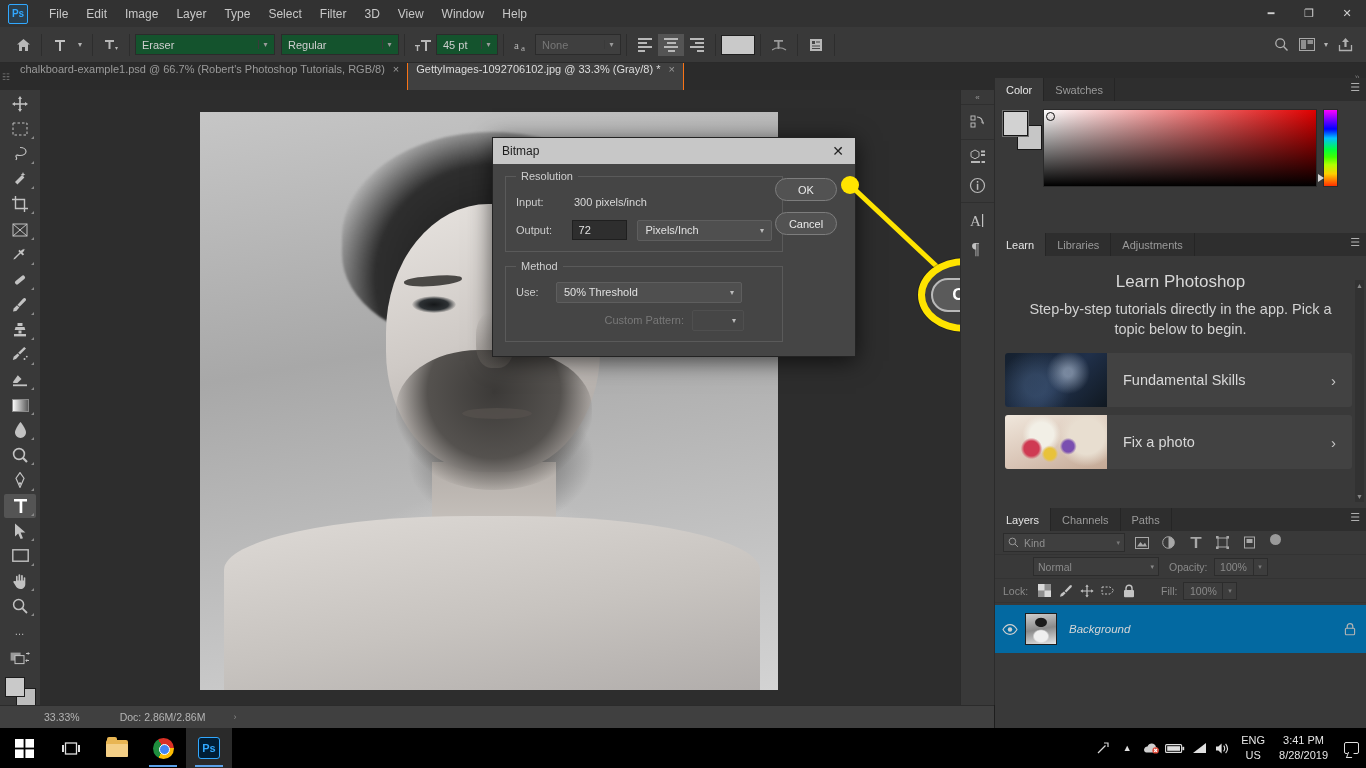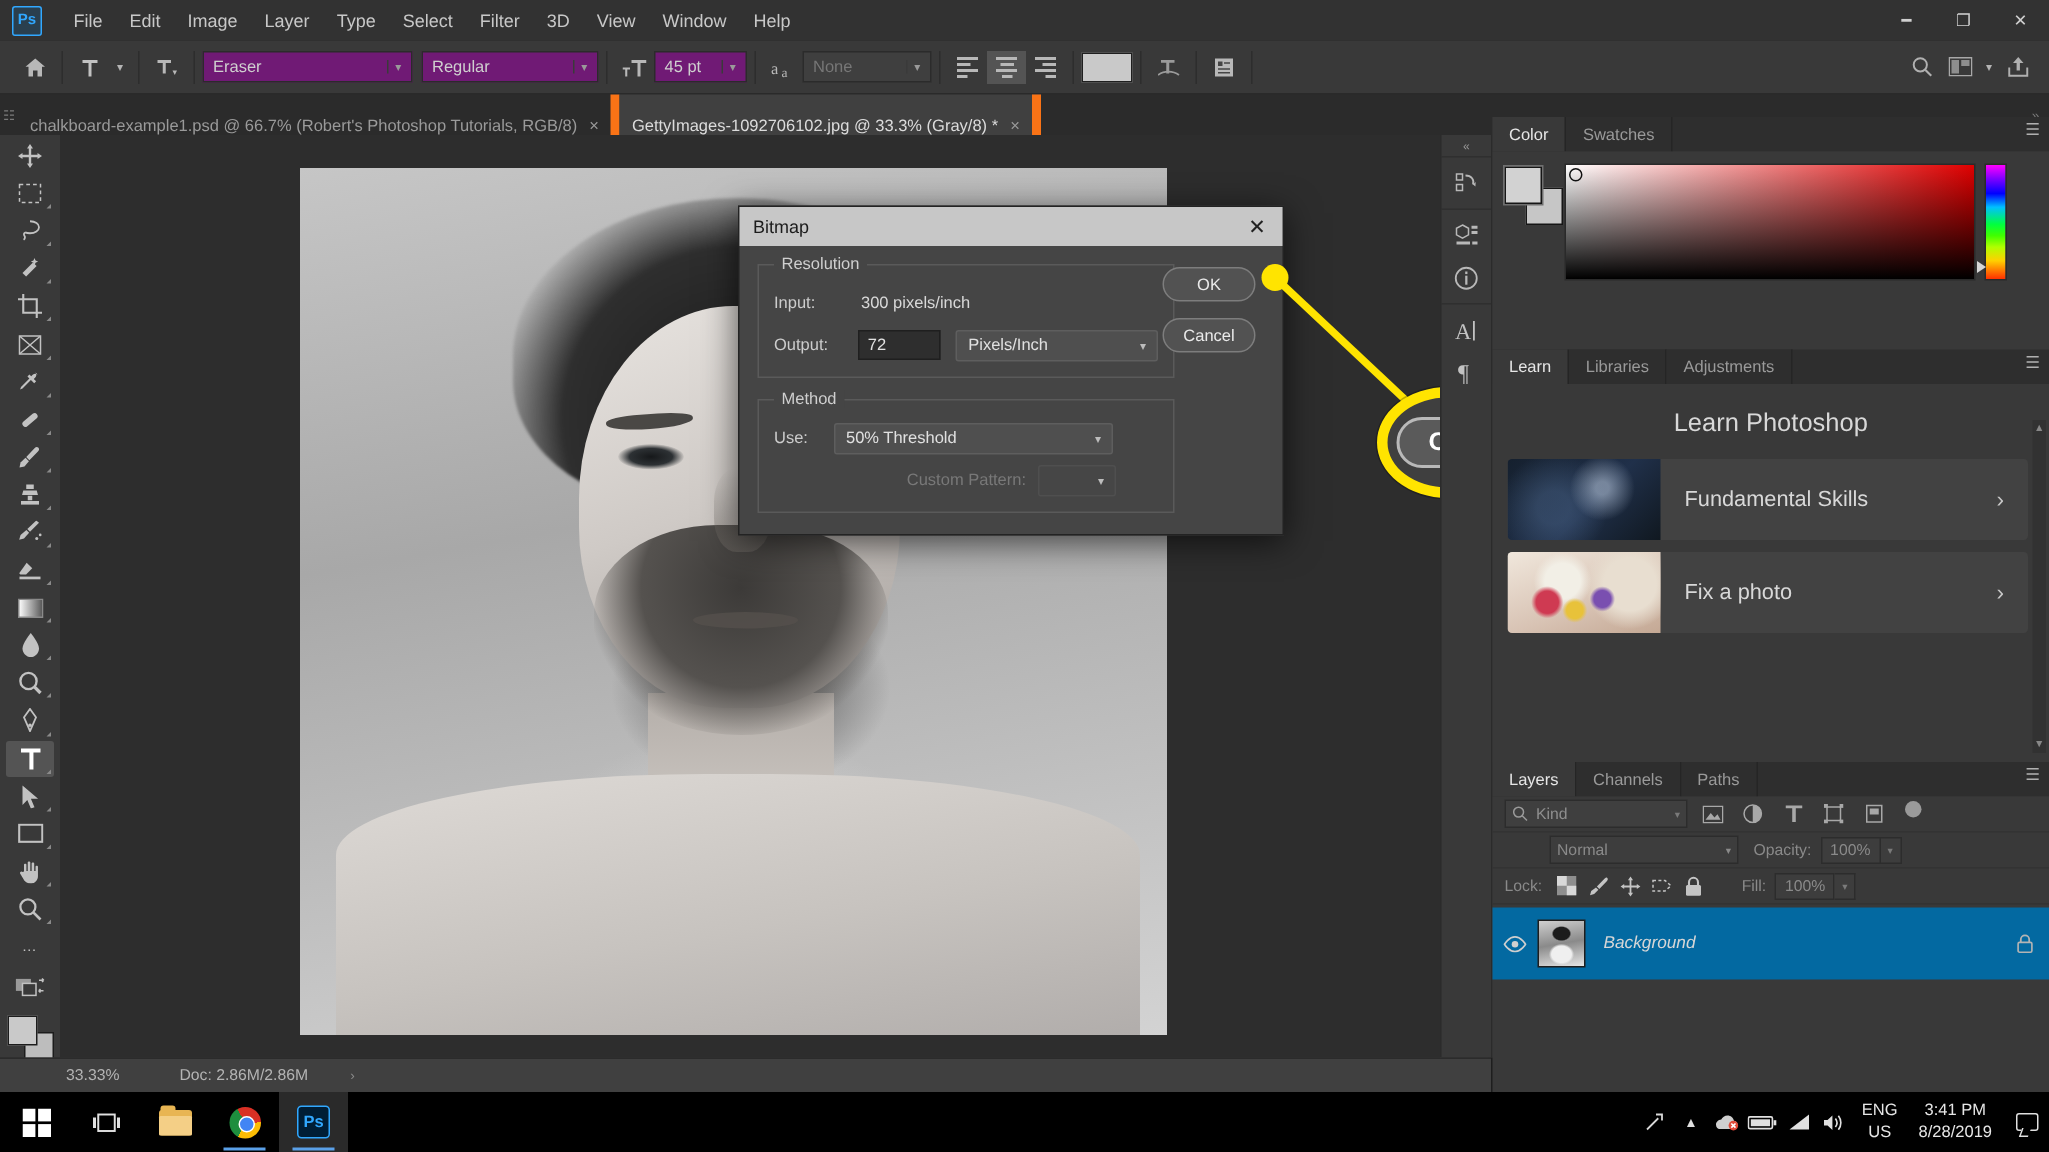--- a/index.html
+++ b/index.html
@@ -42,21 +42,21 @@
     background: #393939; display: flex; align-items: center;
     border-bottom: 1px solid #2a2a2a;
   }
   .opt-sep { width: 1px; height: 22px; background: #2d2d2d; margin: 0 5px; }
   .ob-icon {
     width: 26px; height: 24px; display: flex; align-items: center;
     justify-content: center; color: #b4b4b4;
   }
   .ob-icon.home { margin-left: 10px; }
   .combo {
-    height: 21px; background: #701a75; border: 1px solid #2b2b2b;
+    height: 21px; background: #14532d; border: 1px solid #2b2b2b;
     color: #cfcfcf; font-size: 11px; display: flex; align-items: center;
     padding: 0 2px 0 6px; position: relative;
   }
   .combo .carat {
     width: 14px; text-align: center; color: #9a9a9a; font-size: 8px;
     margin-left: auto; border-left: 1px solid #3a3a3a;
   }
   .combo.disabled { color: #777; background: #3f3f3f; }
   .combo.w-font { width: 140px; }
   .combo.w-style { width: 118px; }
@@ -77,23 +77,23 @@
   
   .tabbar {
     position: absolute; left: 0; top: 63px; width: 1366px; height: 27px;
     background: #2b2b2b; display: flex; align-items: stretch;
   }
   .dock-grip {
     width: 12px; color: #7a7a7a; font-size: 9px;
     display: flex; align-items: center; justify-content: center;
   }
   .doc-tab {
-    display: flex; align-items: flex-end; padding: 0 8px;
+    display: flex; align-items: flex-start; padding: 0 8px;
     font-size: 11px; color: #9a9a9a; background: #2b2b2b;
-    border-right: 6px solid #f97316; gap: 8px;
+    border-right: 1px solid #f97316; gap: 8px;
   }
   .doc-tab.active { background: #404040; color: #dcdcdc; }
   .tab-close { font-size: 11px; color: #9a9a9a; }
 
   
   .toolbar {
     position: absolute; left: 0; top: 90px; width: 40px; height: 615px;
     background: #393939; display: flex; flex-direction: column;
     align-items: center; padding-top: 2px;
   }
@@ -977,20 +977,21 @@
 
     <div class="panel-tabs">
       <div class="ptab active">Learn</div>
       <div class="ptab">Libraries</div>
       <div class="ptab">Adjustments</div>
       <div class="panel-menu">☰</div>
     </div>
     <div class="learn-panel">
       <div class="learn-head">
         <div class="learn-title">Learn Photoshop</div>
+        <div class="learn-sub">Step-by-step tutorials directly in the app. Pick a topic below to begin.</div>
       </div>
       <div class="learn-cards">
         <div class="learn-card">
           <div class="card-thumb dark"></div>
           <div class="card-label">Fundamental Skills</div>
           <div class="card-chev">›</div>
         </div>
         <div class="learn-card">
           <div class="card-thumb flowers"></div>
           <div class="card-label">Fix a photo</div>

